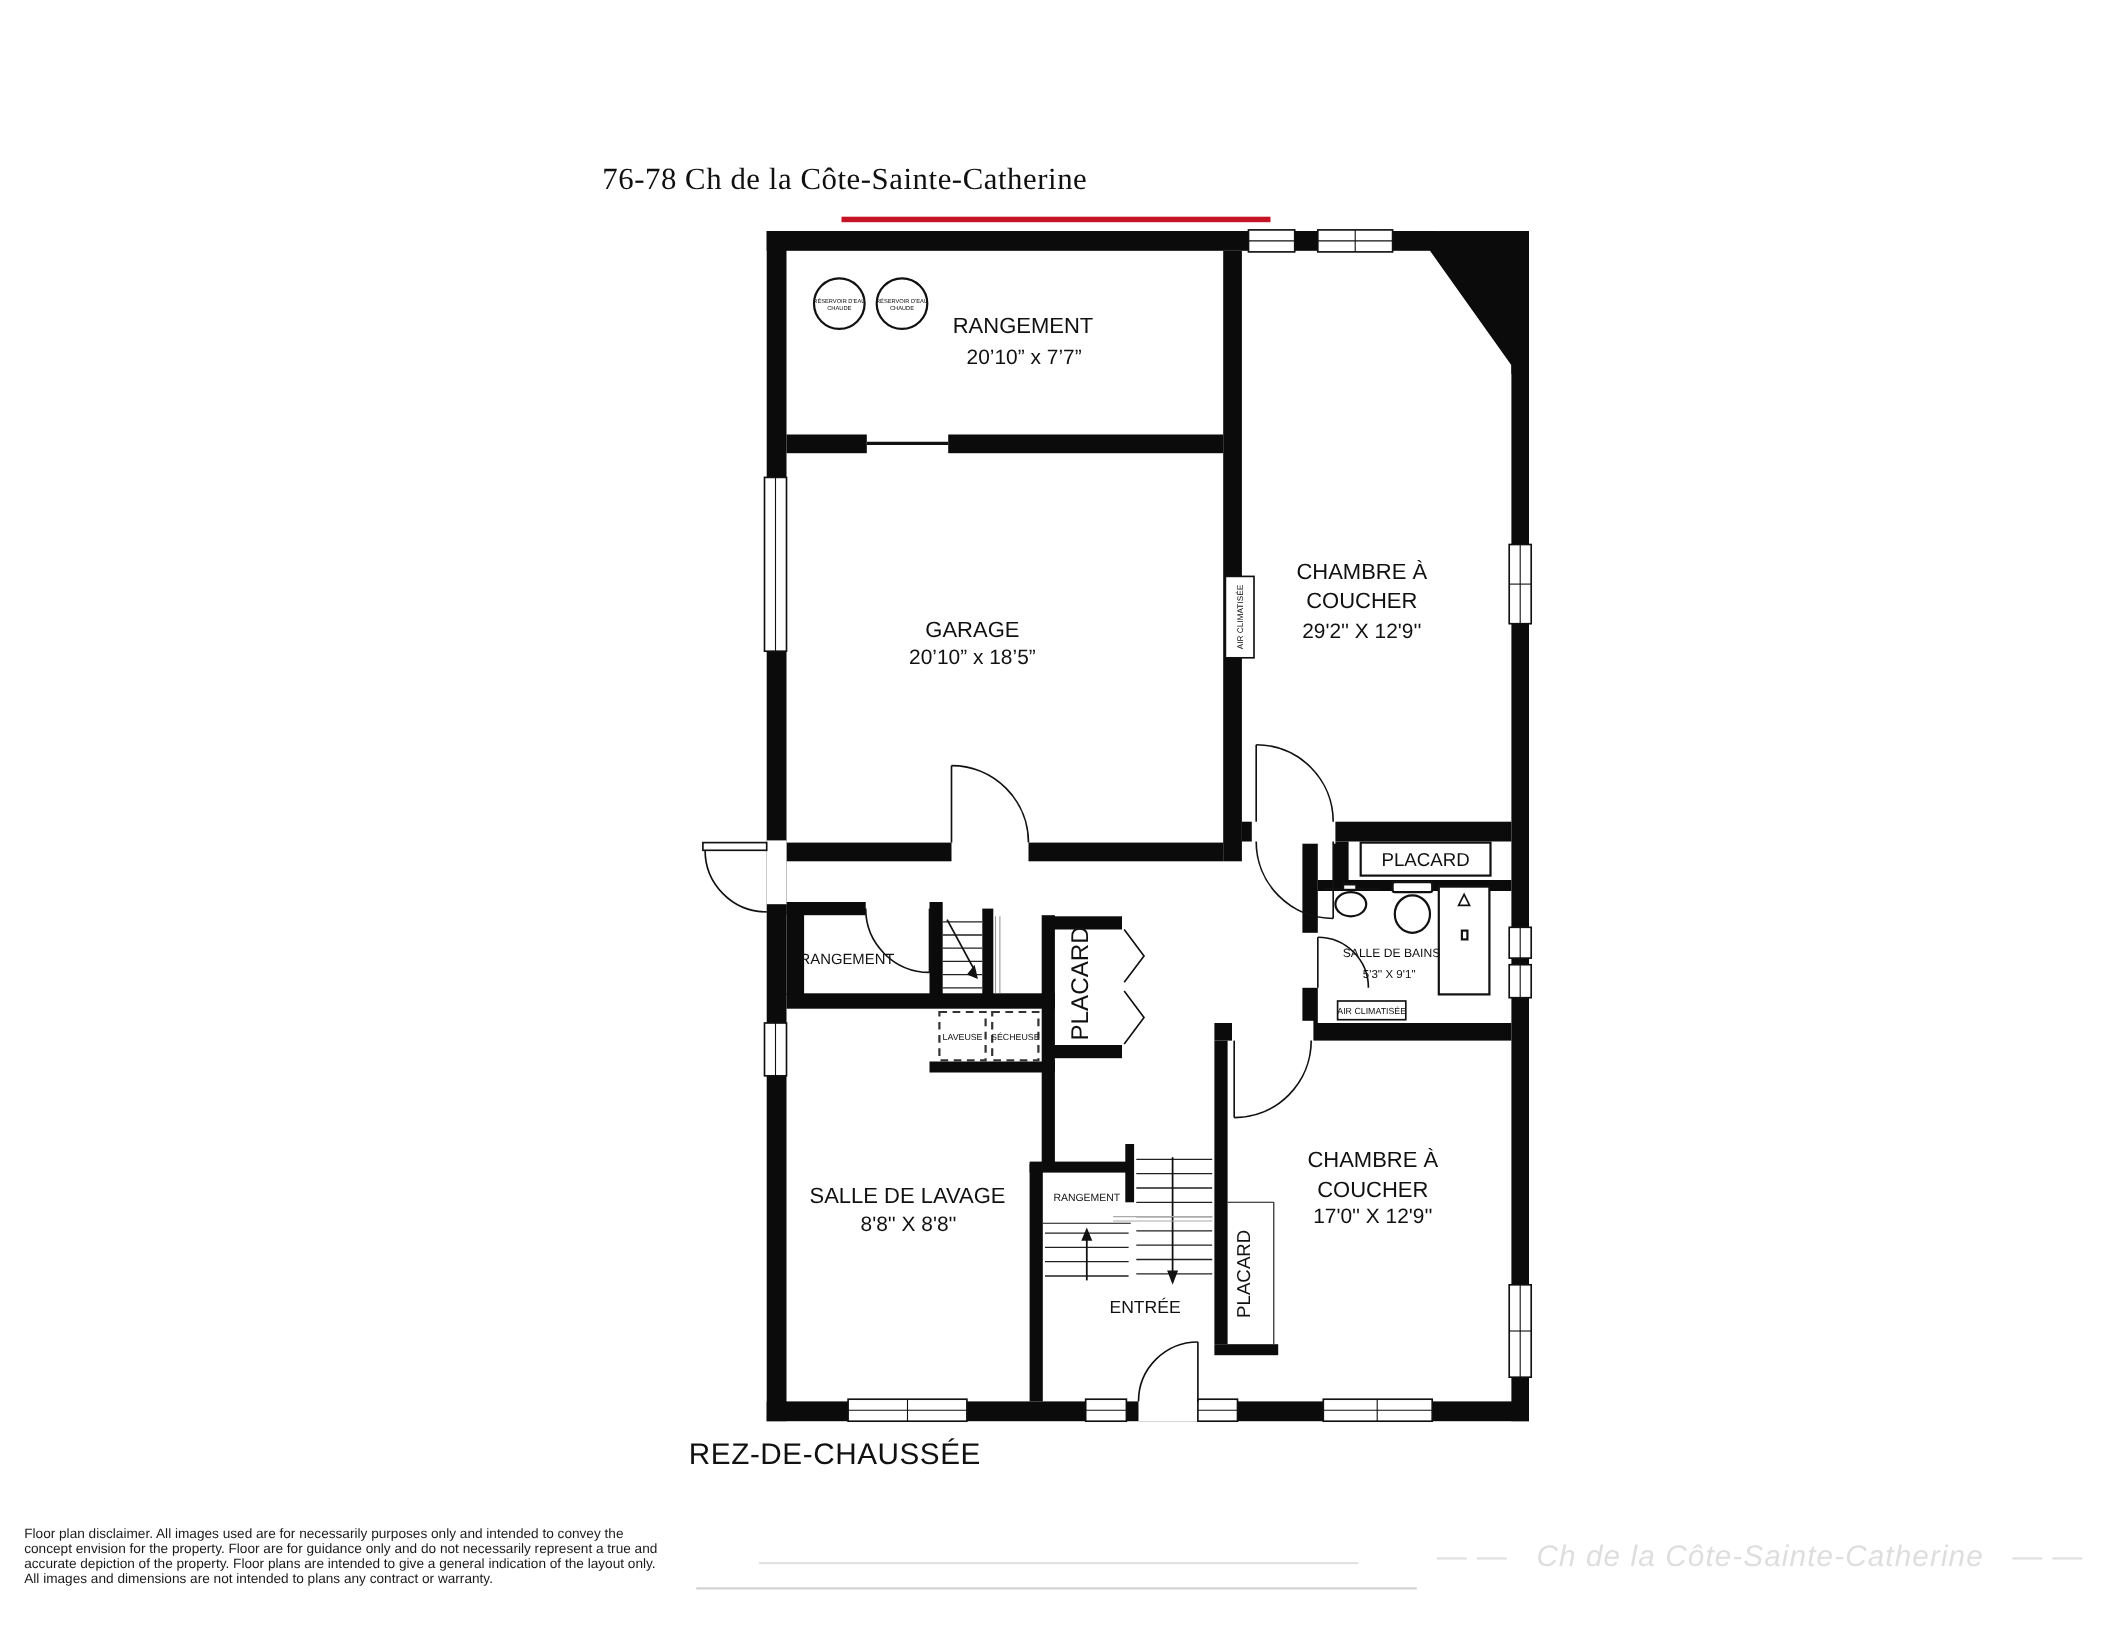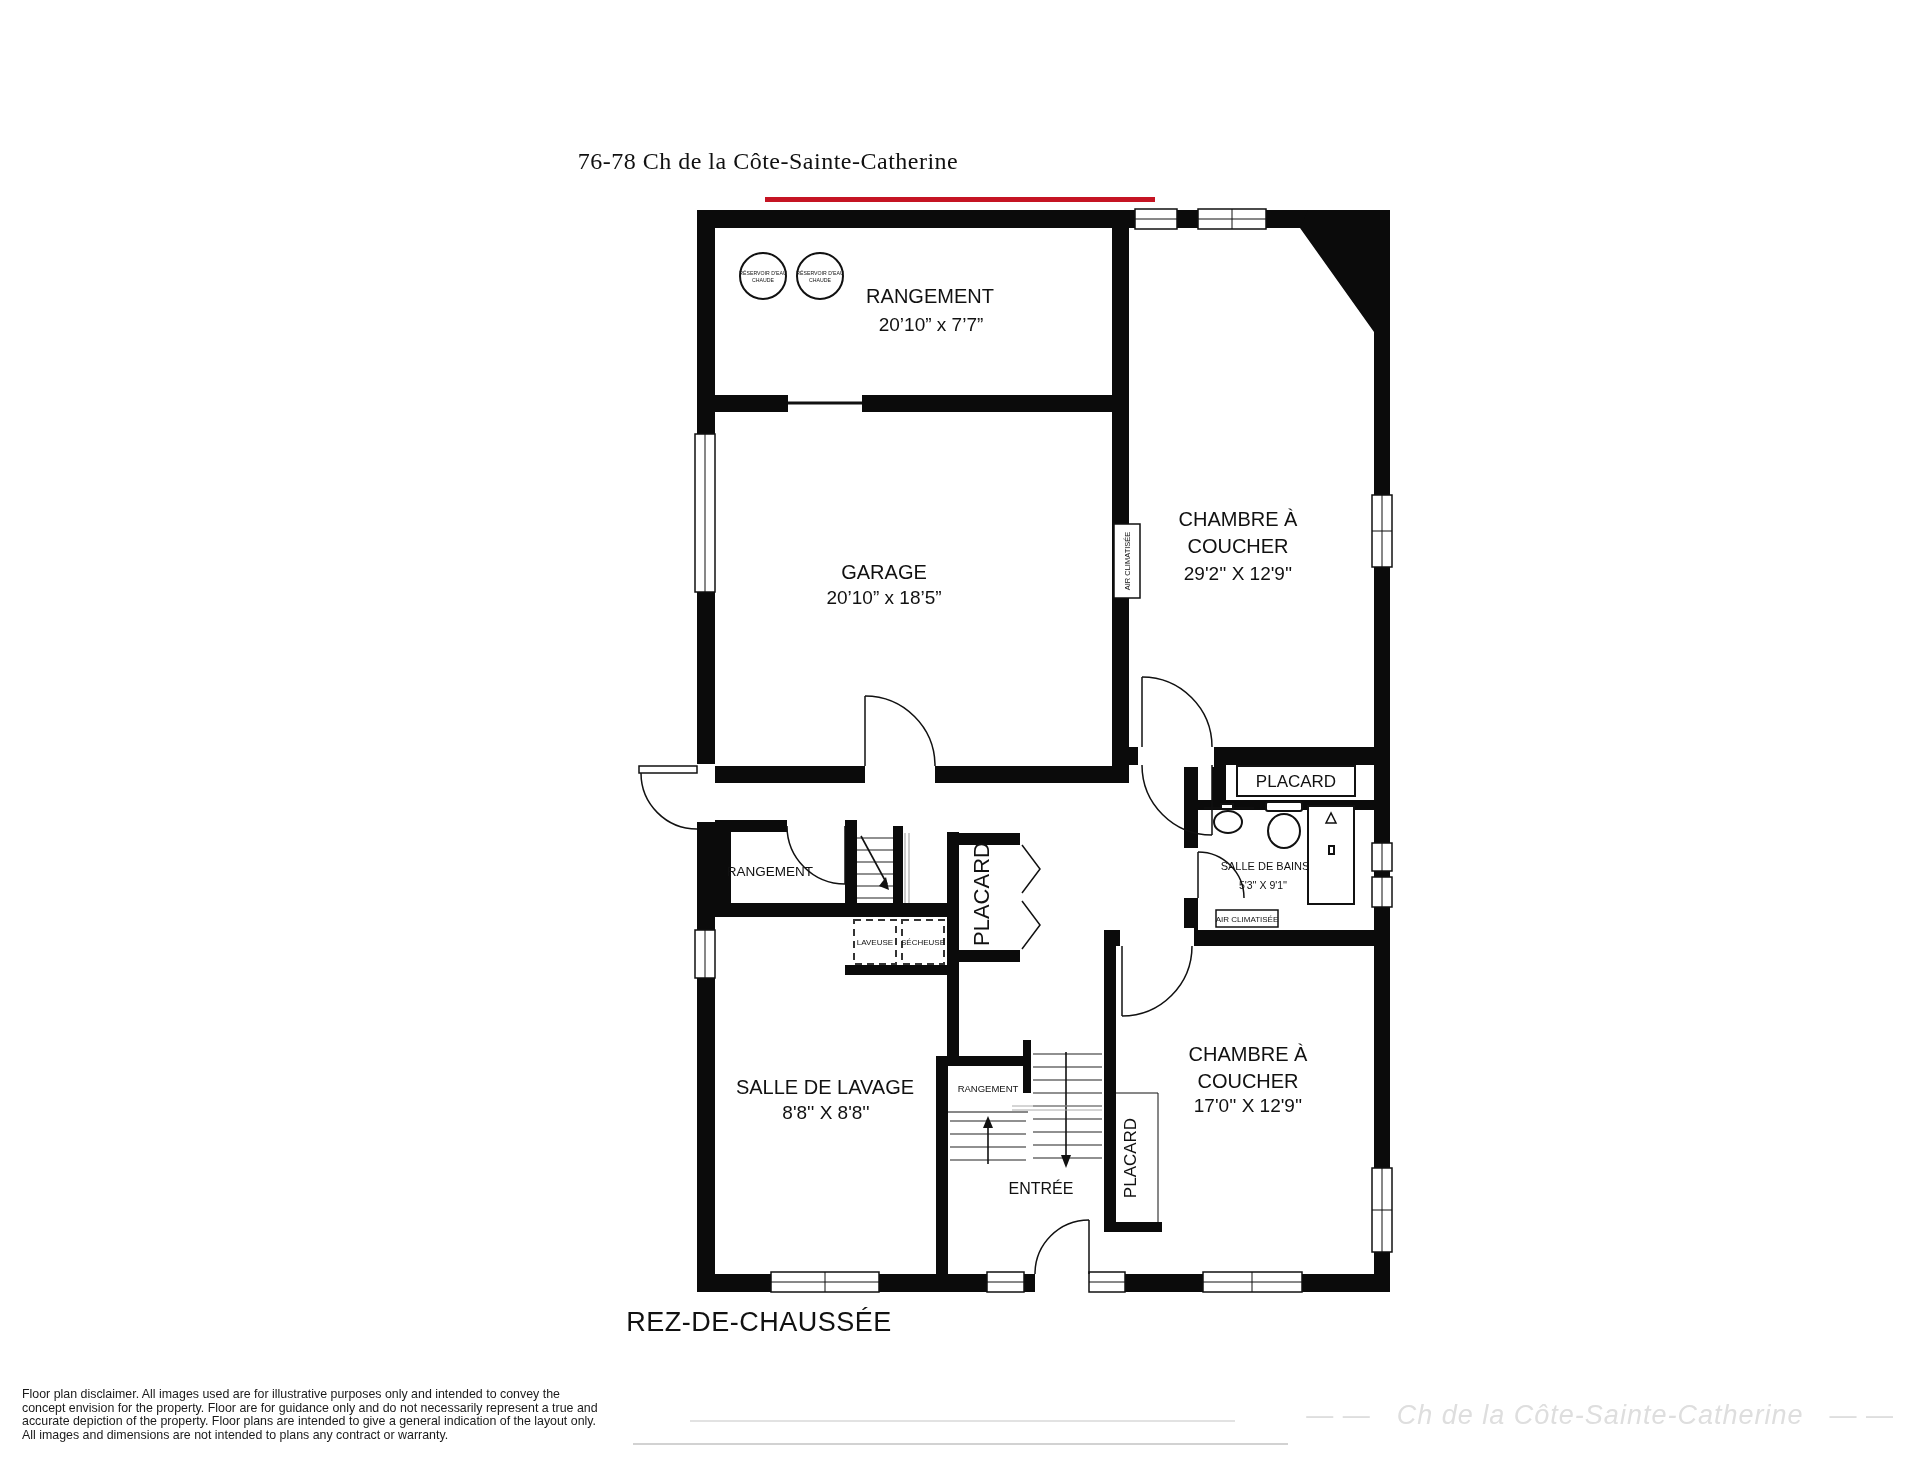--- a/index.html
+++ b/index.html
@@ -1,20 +1,20 @@
 <!DOCTYPE html>
 <html><head>
 <meta charset="utf-8">
 <style>
   html,body{margin:0;padding:0;background:#fff;}
   .page{position:relative;width:1920px;height:1483px;background:#fff;overflow:hidden;
         font-family:"Liberation Sans","DejaVu Sans",sans-serif;color:#111;}
   .plan-svg{position:absolute;left:0;top:0;}
   .page-title{position:absolute;left:0;top:148px;width:1536px;text-align:center;
-        font-family:"Liberation Serif","DejaVu Serif",serif;font-size:24px;font-weight:500;
+        font-family:"Liberation Serif","DejaVu Serif",serif;font-size:28px;font-weight:500;
         letter-spacing:.5px;color:#101010;}
   .title-underline{position:absolute;left:765px;top:197px;width:390px;height:5px;background:#c51423;}
   .floor-label{position:absolute;left:0;top:1307px;width:1518px;text-align:center;
         font-size:27px;letter-spacing:.5px;color:#111;}
   .note{position:absolute;right:14px;top:1358px;font-size:22px;letter-spacing:2.2px;color:#161616;white-space:nowrap;}
   .watermark{position:absolute;left:0;top:1400px;width:1920px;text-align:right;
         font-size:27px;font-style:italic;color:#dedede;letter-spacing:1px;white-space:nowrap;}
   .watermark .dash{margin:0 26px;font-style:normal;}
   .wm-strike{position:absolute;left:690px;top:1420px;width:545px;height:2px;background:#e2e2e2;}
   .wm-rule{position:absolute;left:633px;top:1443px;width:655px;height:2px;background:#d2d2d2;}
@@ -277,19 +277,19 @@
   <div class="floor-label">REZ-DE-CHAUSSÉE</div>
 
 
   <div class="wm-strike"></div>
   <div class="watermark">
     <span class="dash">—  —</span><span>Ch de la Côte-Sainte-Catherine</span><span class="dash">—  —</span>
   </div>
   <div class="wm-rule"></div>
 
   <div class="disclaimer">
-    <div>Floor plan disclaimer. All images used are for illustrative purposes only and intended to convey the</div>
+    <div>Floor plan disclaimer. All images used are for necessarily purposes only and intended to convey the</div>
     <div>concept envision for the property. Floor are for guidance only and do not necessarily represent a true and</div>
     <div>accurate depiction of the property. Floor plans are intended to give a general indication of the layout only.</div>
     <div>All images and dimensions are not intended to plans any contract or warranty.</div>
   </div>
 
 </div>
 
 </body></html>

